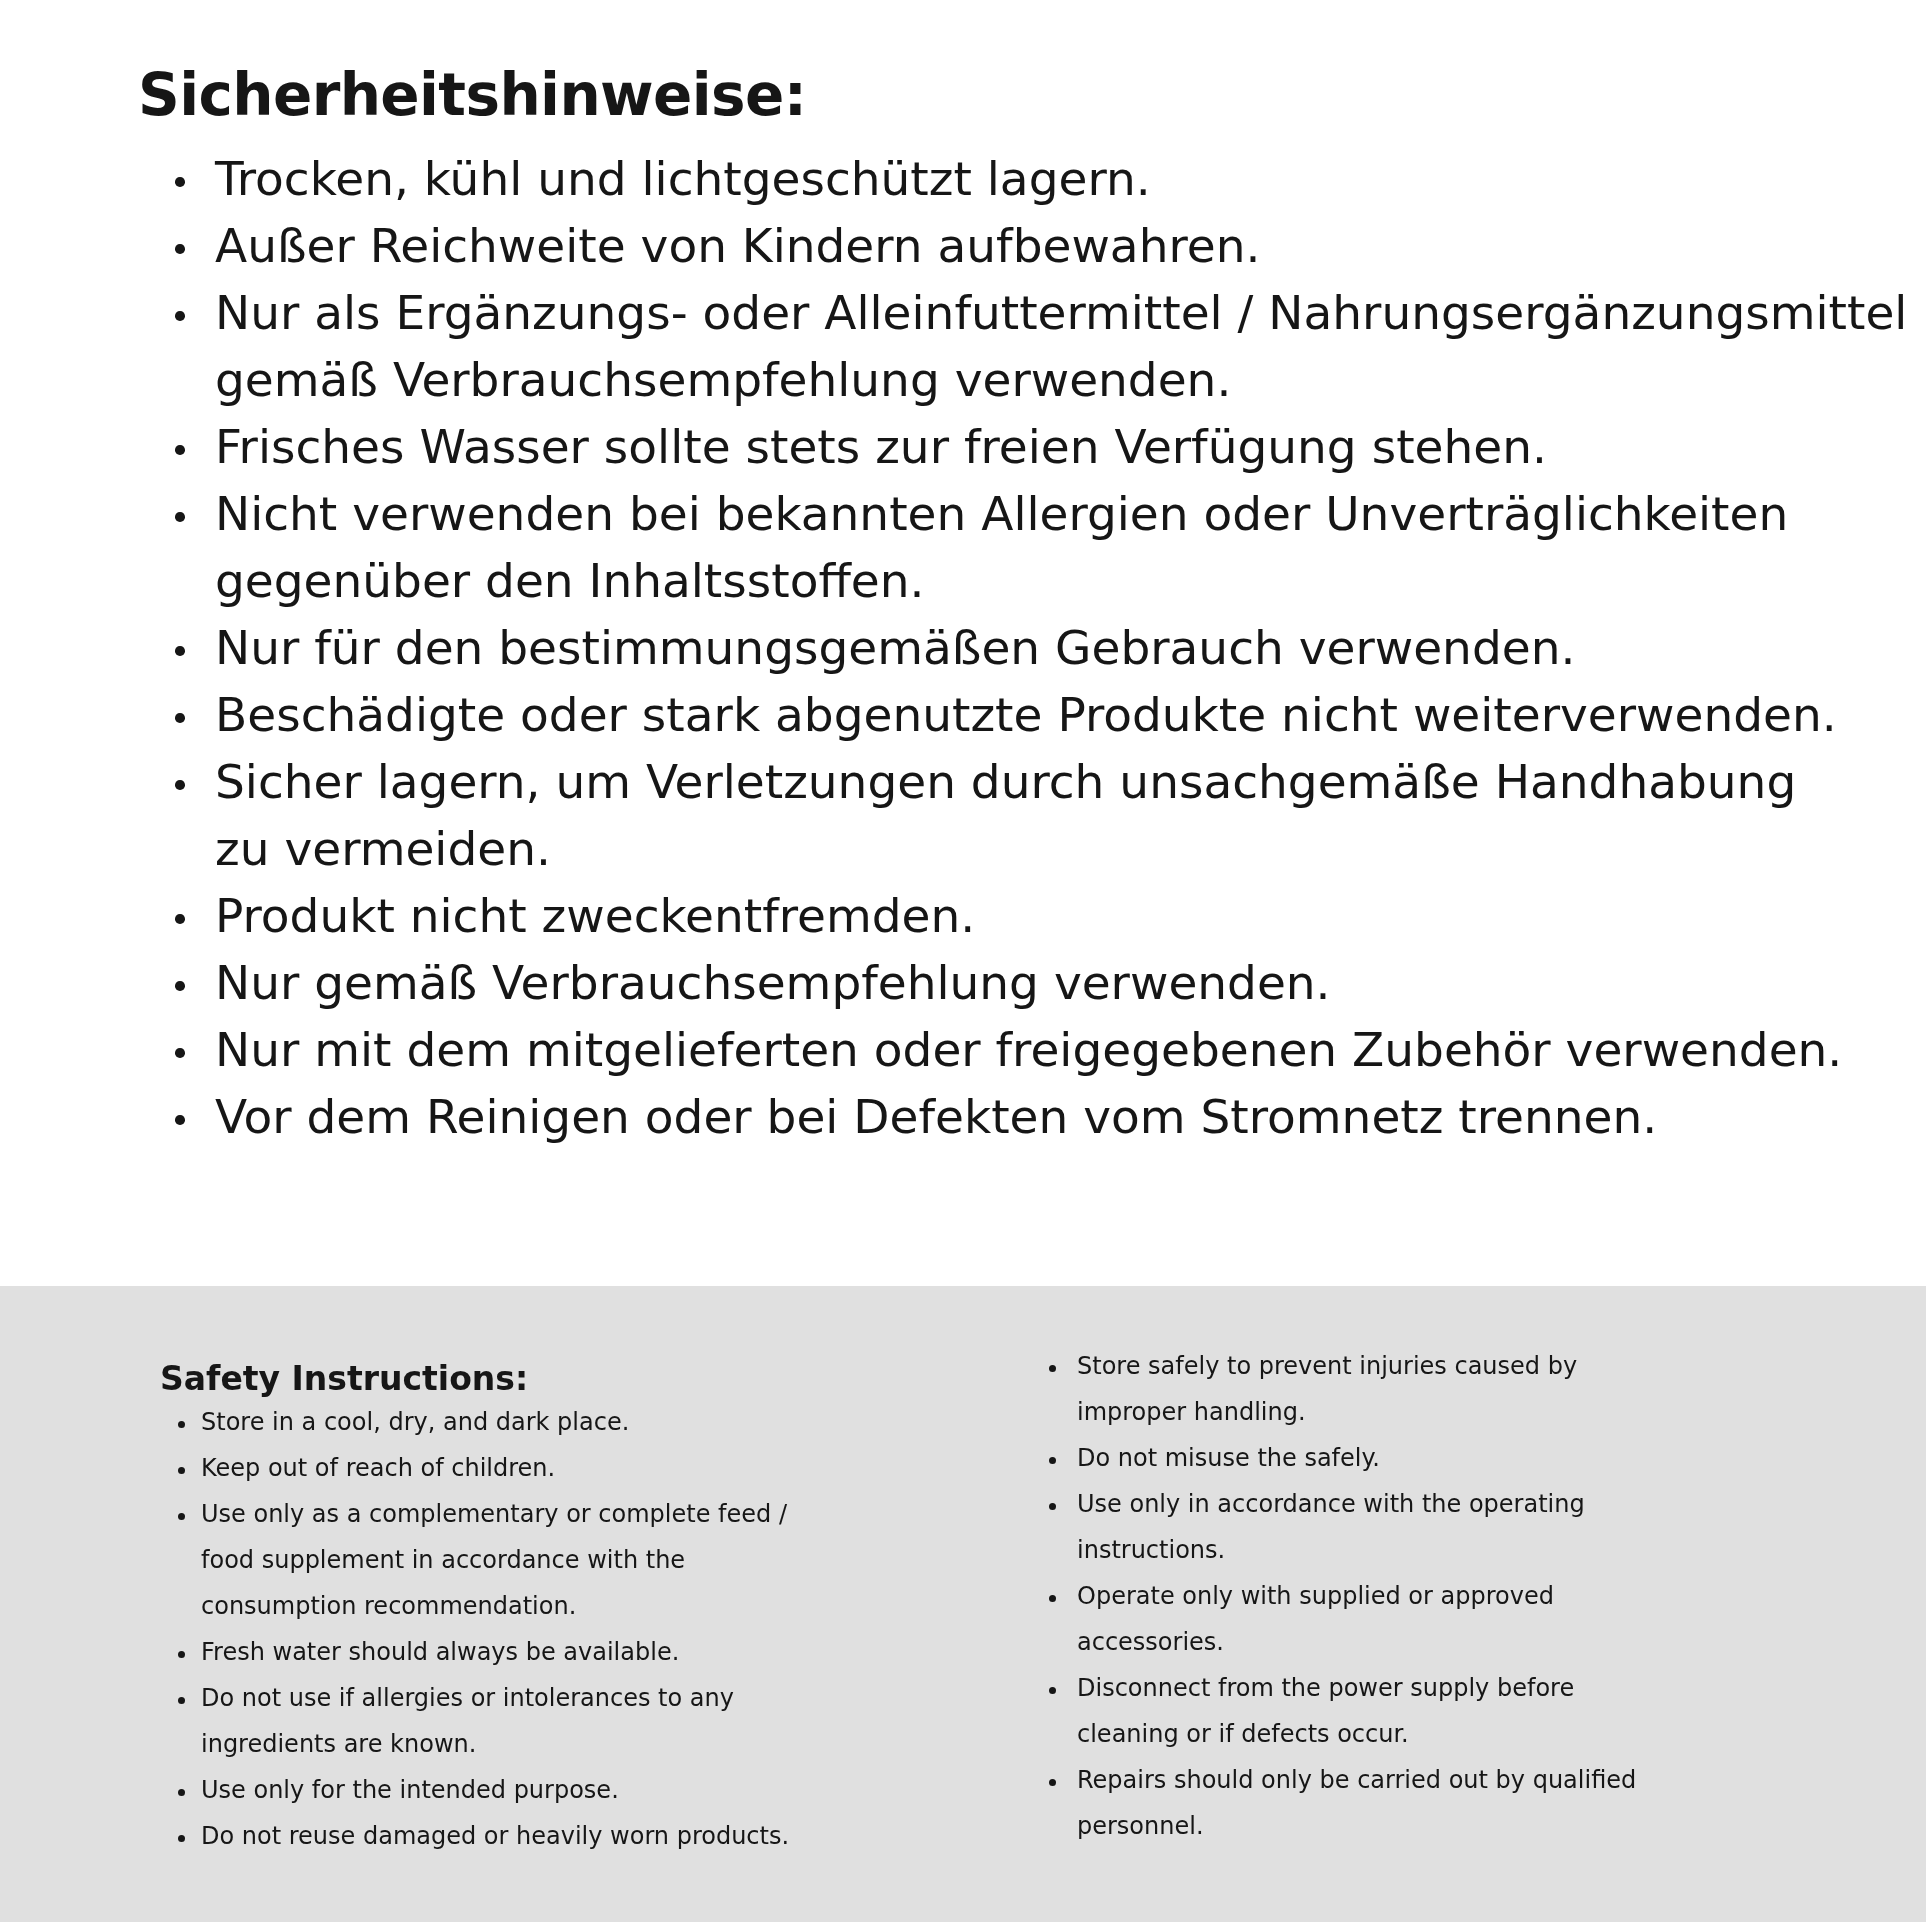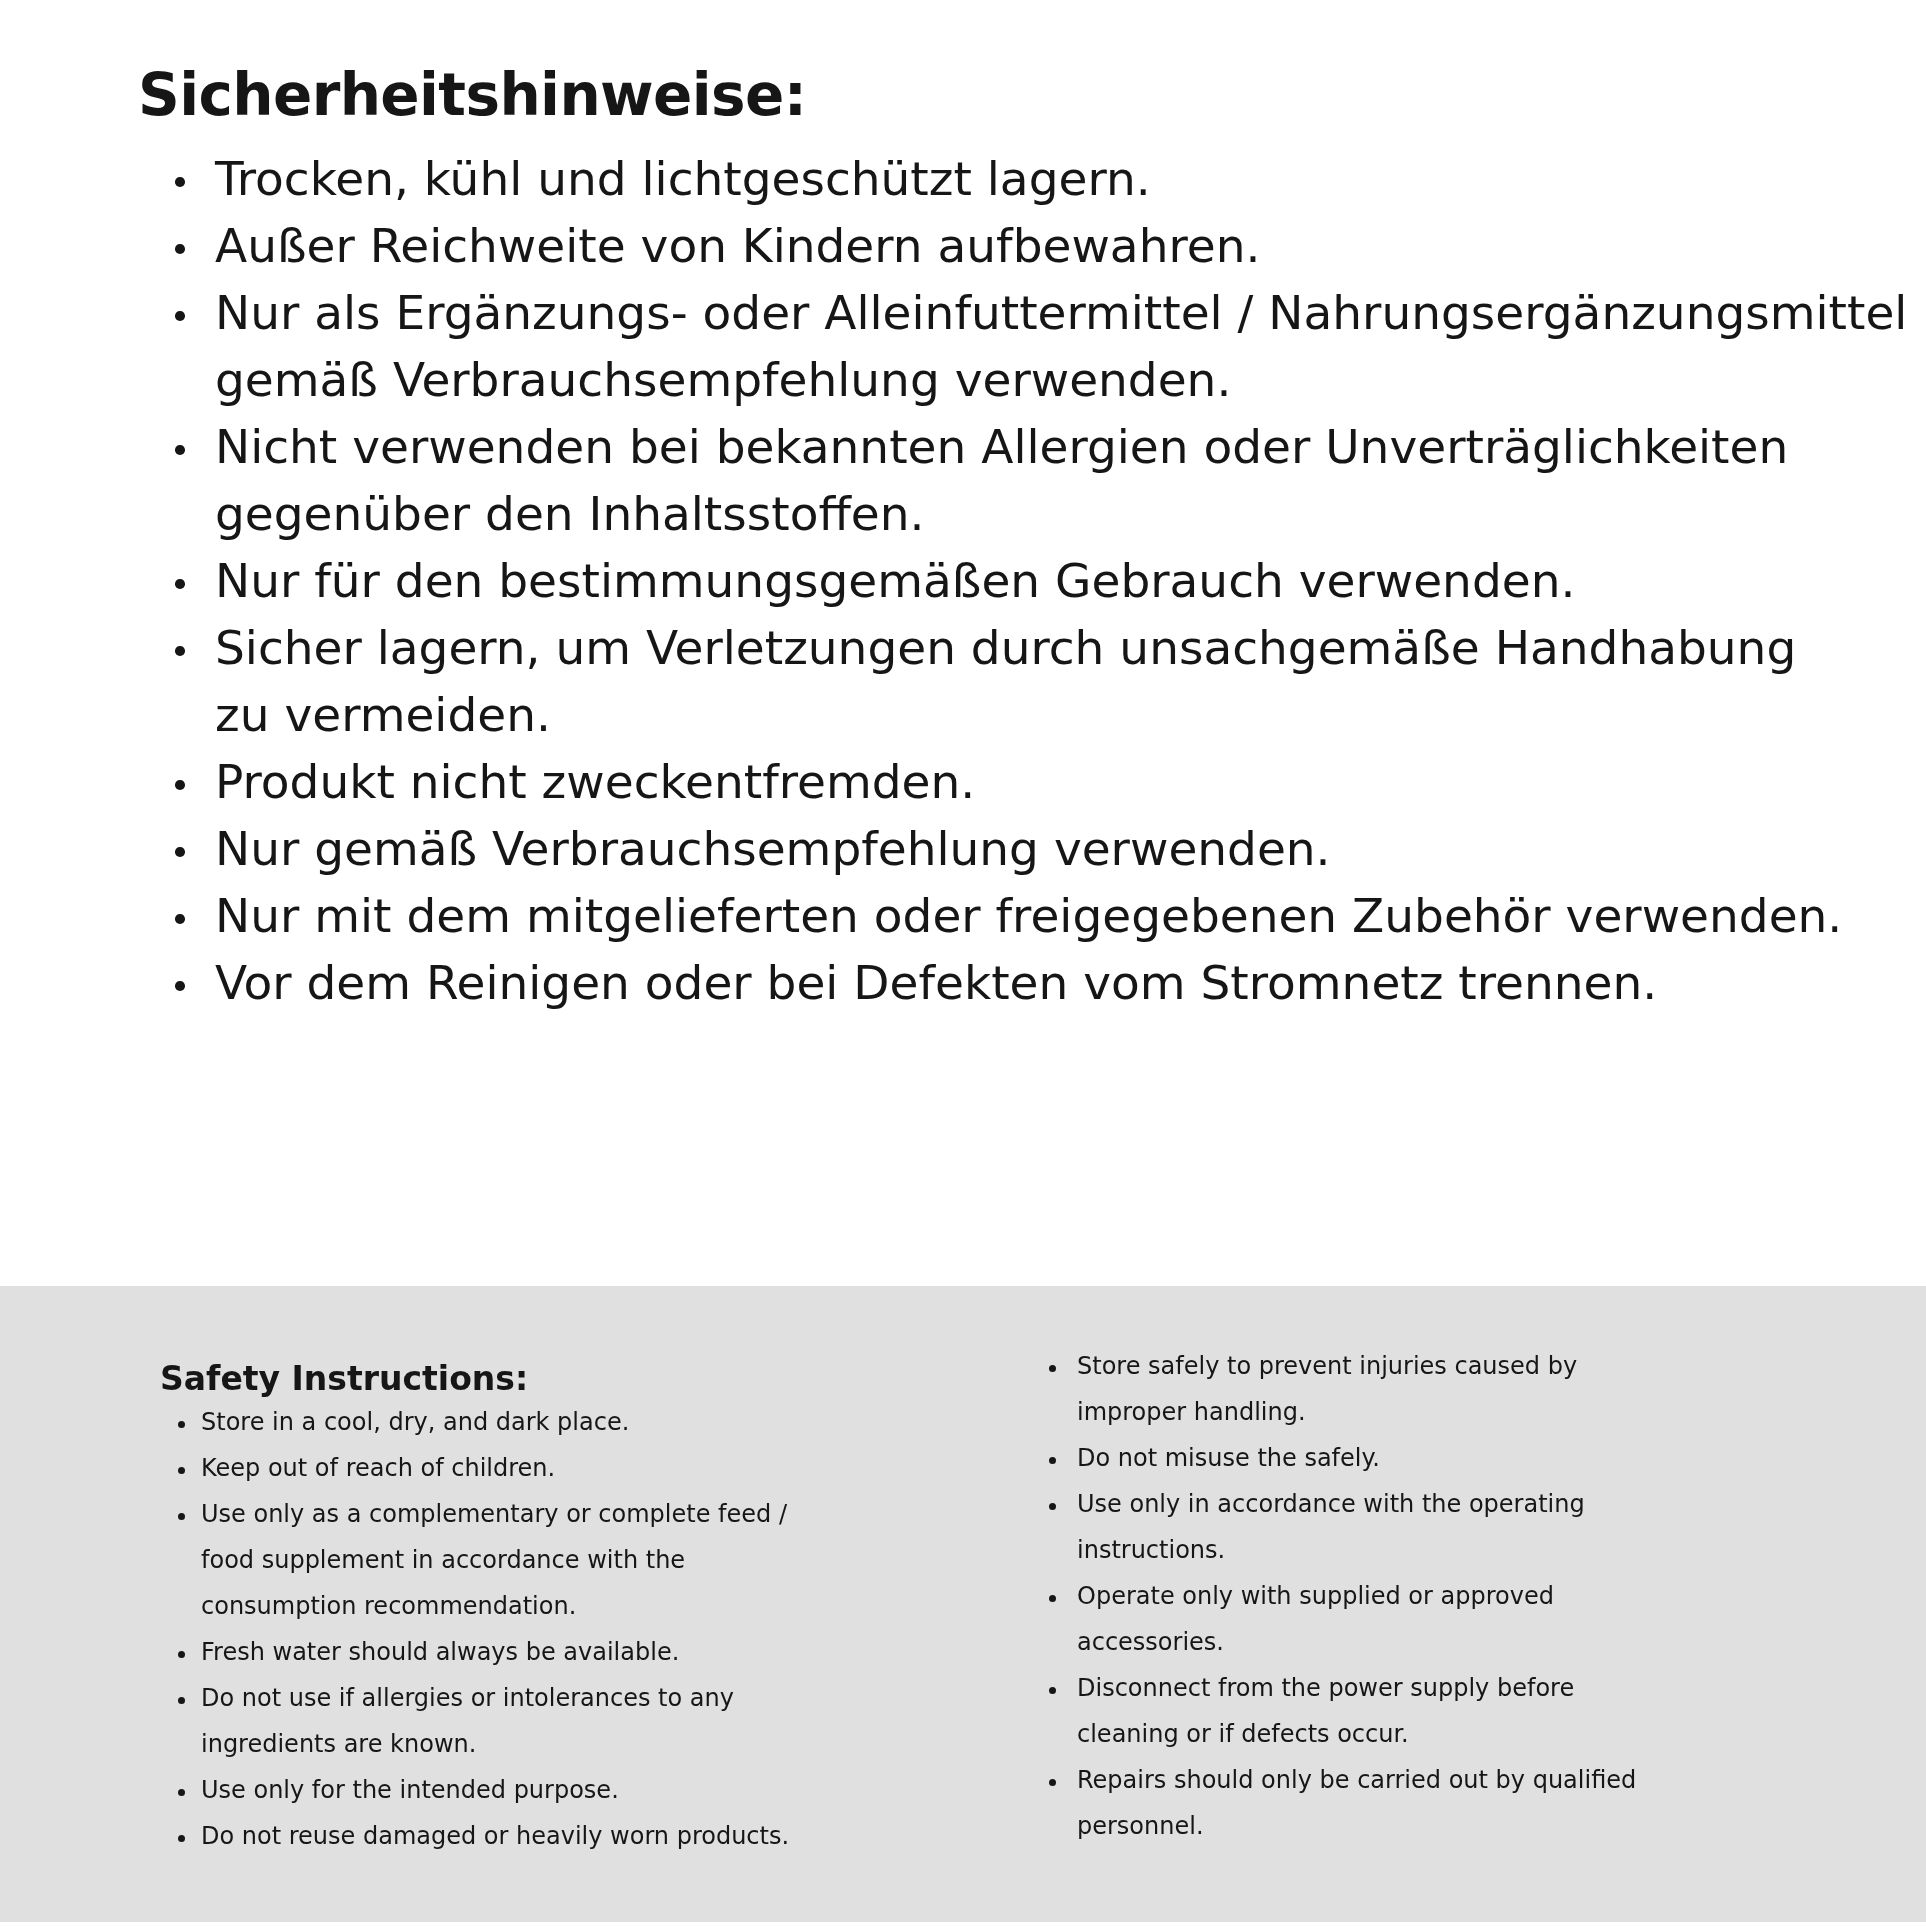--- a/index.html
+++ b/index.html
@@ -99,23 +99,25 @@
 </head>
 <body style="background: rgb(255, 255, 255); color: rgb(22, 22, 22);">
 
 <section class="de-section">
   <h1 class="de-title">Sicherheitshinweise:</h1>
   <ul class="de-list">
     <li><span class="dot"></span><span class="txt">Trocken, kühl und lichtgeschützt lagern.</span></li>
     <li><span class="dot"></span><span class="txt">Außer Reichweite von Kindern aufbewahren.</span></li>
     <li><span class="dot"></span><span class="txt">Nur als Ergänzungs- oder Alleinfuttermittel / Nahrungsergänzungsmittel
 gemäß Verbrauchsempfehlung verwenden.</span></li>
+    <li><span class="dot"></span><span class="txt">Frisches Wasser sollte stets zur freien Verfügung stehen.</span></li>
     <li><span class="dot"></span><span class="txt">Nicht verwenden bei bekannten Allergien oder Unverträglichkeiten
 gegenüber den Inhaltsstoffen.</span></li>
     <li><span class="dot"></span><span class="txt">Nur für den bestimmungsgemäßen Gebrauch verwenden.</span></li>
+    <li><span class="dot"></span><span class="txt">Beschädigte oder stark abgenutzte Produkte nicht weiterverwenden.</span></li>
     <li><span class="dot"></span><span class="txt">Sicher lagern, um Verletzungen durch unsachgemäße Handhabung
 zu vermeiden.</span></li>
     <li><span class="dot"></span><span class="txt">Produkt nicht zweckentfremden.</span></li>
     <li><span class="dot"></span><span class="txt">Nur gemäß Verbrauchsempfehlung verwenden.</span></li>
     <li><span class="dot"></span><span class="txt">Nur mit dem mitgelieferten oder freigegebenen Zubehör verwenden.</span></li>
     <li><span class="dot"></span><span class="txt">Vor dem Reinigen oder bei Defekten vom Stromnetz trennen.</span></li>
   </ul>
 </section>
 
 <section class="en-section" style="background: rgb(224, 224, 224);">

